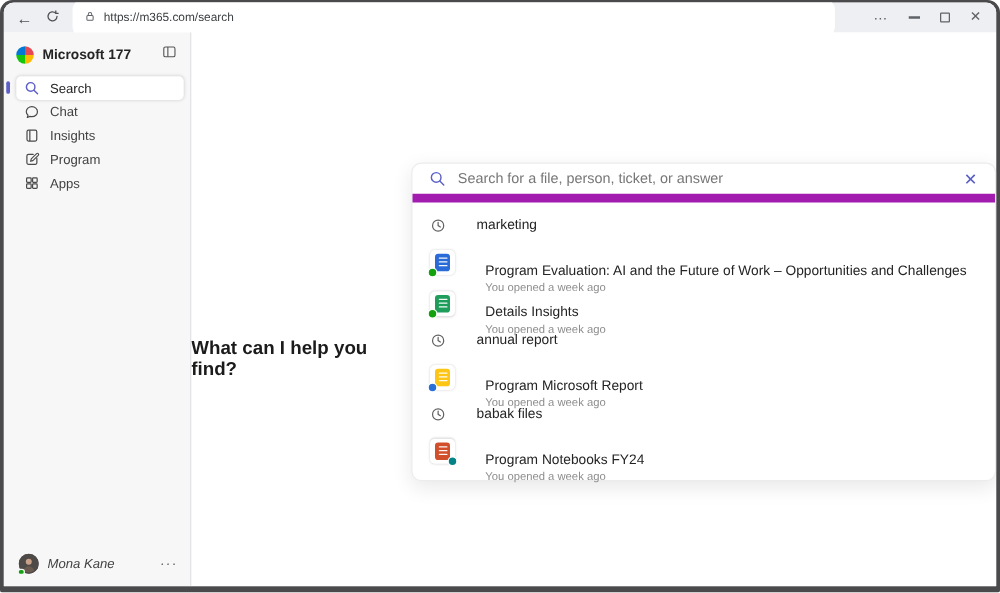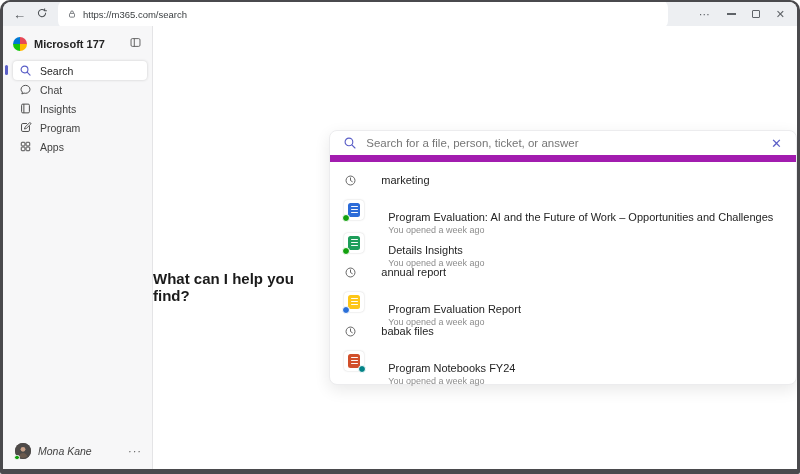--- a/index.html
+++ b/index.html
@@ -239,21 +239,21 @@
             <div class="sugg-row file">
               <span class="ftile">
                 <span class="fglyph ydoc">
                     <i></i>
                     <i></i>
                     <i></i>
                   </span>
                 <span class="badge bl blue"></span>
               </span>
               <span class="sugg-lines">
-                <span class="sugg-title">Program Evaluation Report</span>
+                <span class="sugg-title">Program Microsoft Report</span>
                 <span class="sugg-sub">You opened a week ago</span>
               </span>
             </div>
 
             <div class="sugg-row query">
               <svg width="13" height="13" viewBox="0 0 16 16">
                   <circle cx="8" cy="8" r="5.5" fill="none" stroke="#616161" stroke-width="1.2"></circle>
                   <path d="M8 4.8V8l2.2 1.4" fill="none" stroke="#616161" stroke-width="1.2" stroke-linecap="round"></path>
                 </svg>
               <span class="sugg-text">babak files</span>

